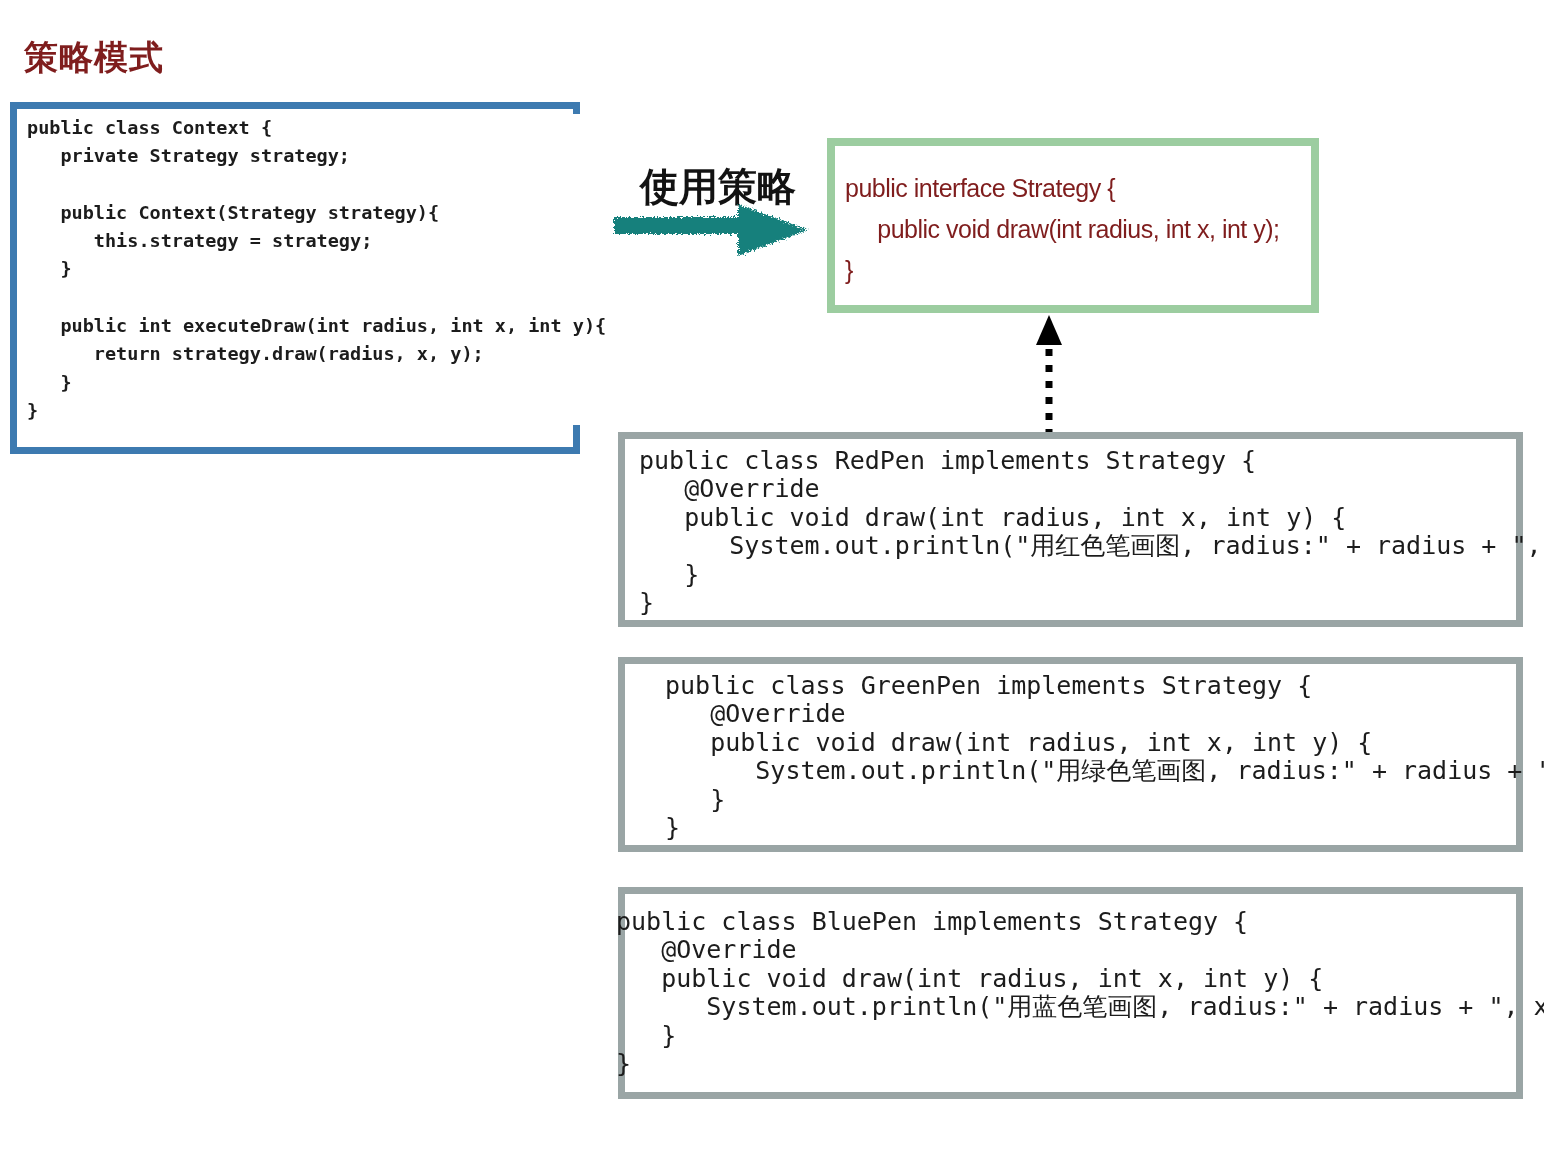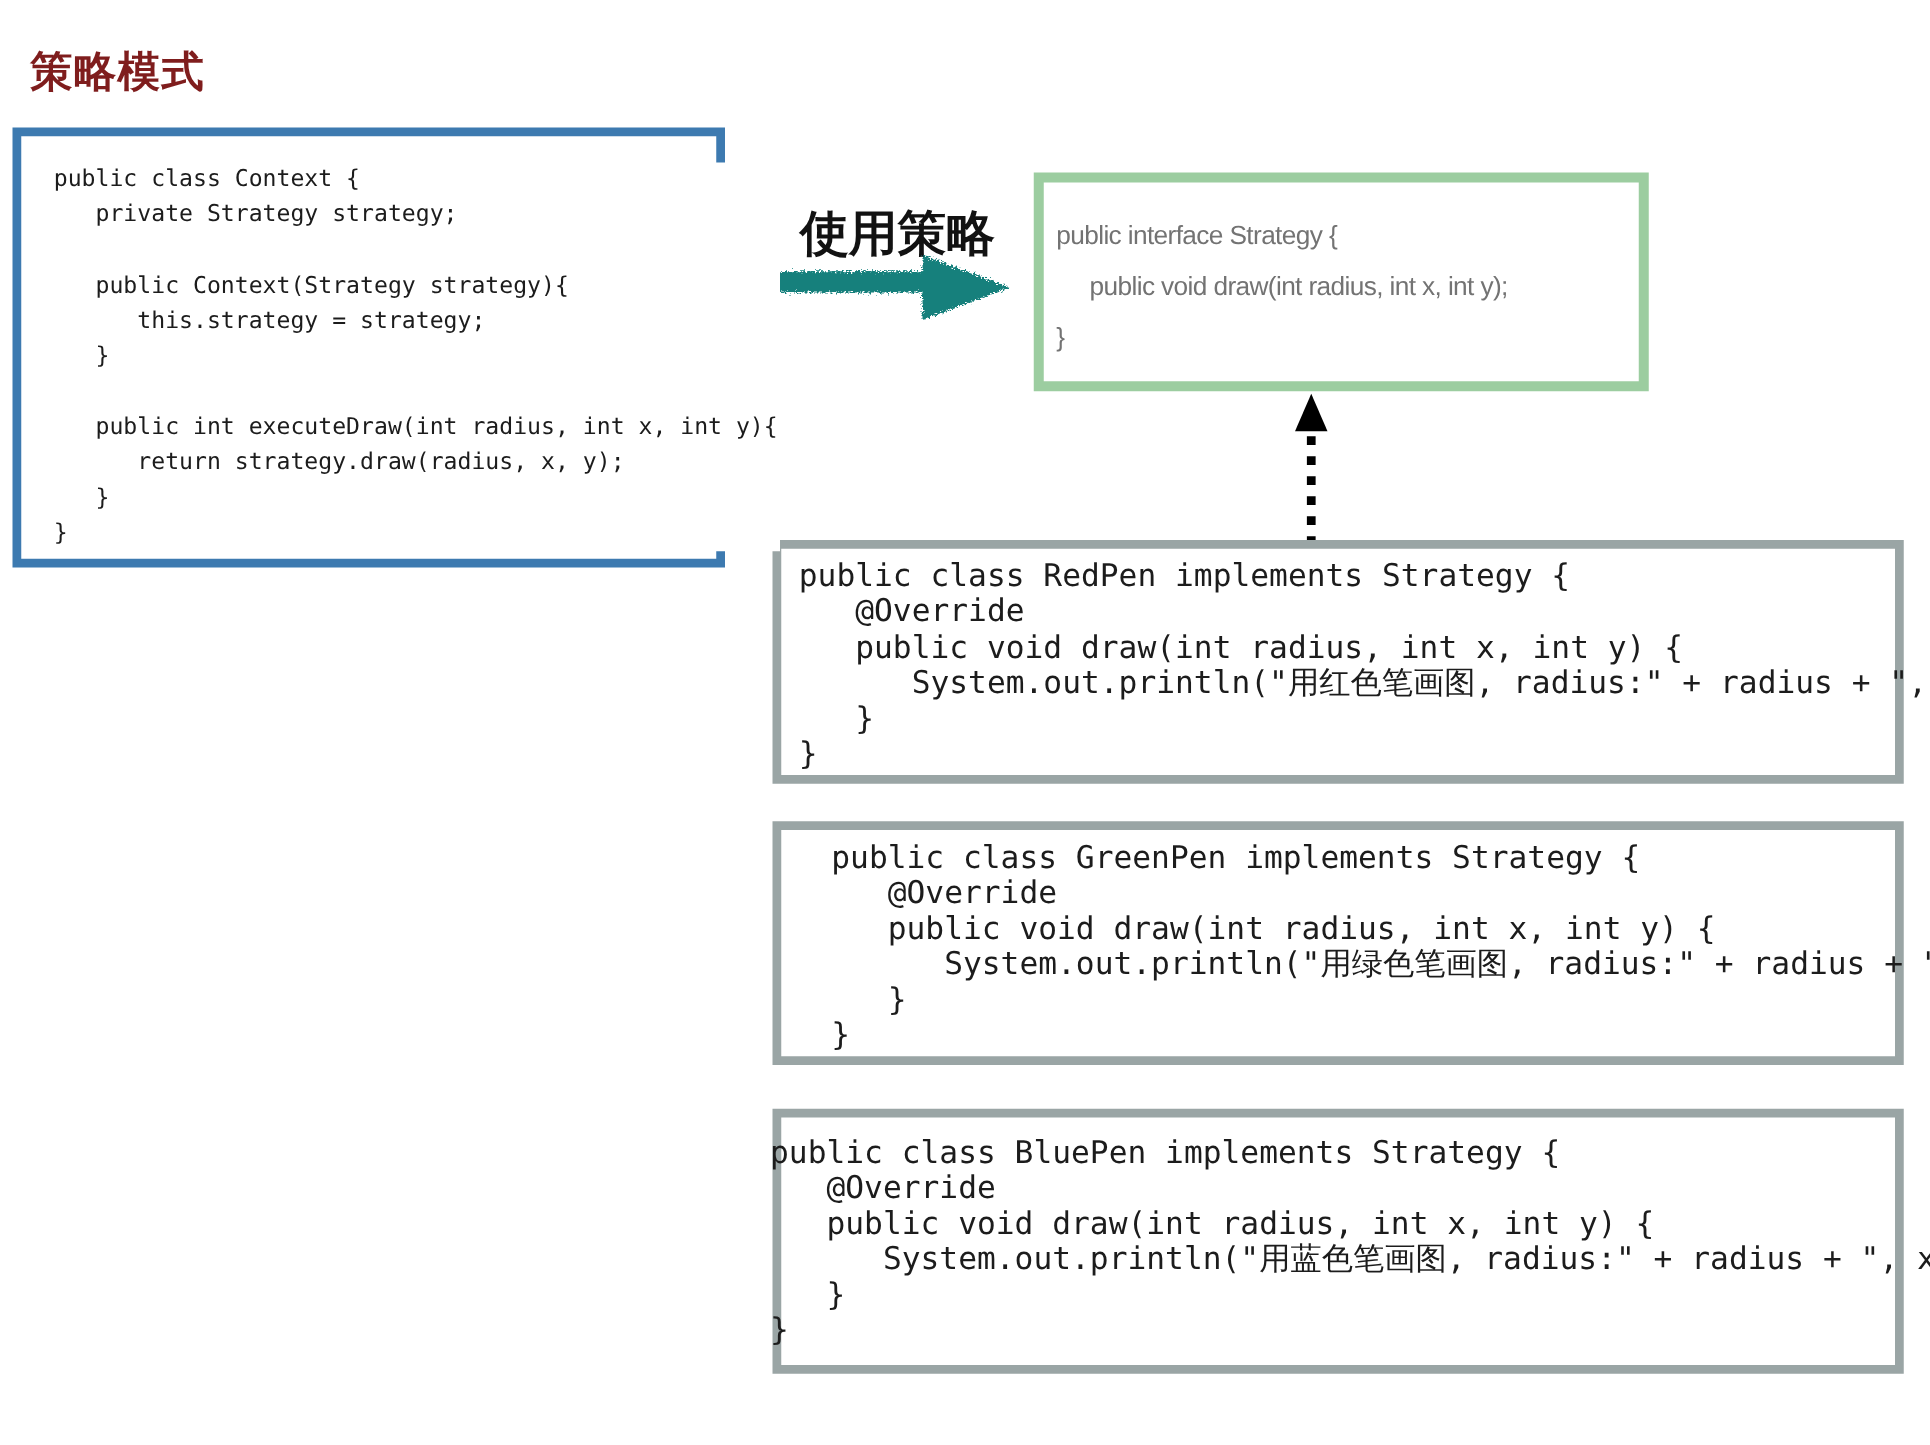--- a/index.html
+++ b/index.html
@@ -35,29 +35,30 @@
     width: 570px;
     height: 352px;
     border: 7px solid #3d7ab0;
     background: #ffffff;
     box-sizing: border-box;
   }
   #context-code {
     position: absolute;
     left: 27px;
     top: 114px;
-    margin: 16px;
+    margin: 0;
     font-family: "DejaVu Sans Mono", "Liberation Mono", monospace;
     font-size: 18.5px;
     line-height: 28.3px;
     color: #1c1c1c;
     white-space: pre;
     background: #ffffff;
     z-index: 5;
     padding-right: 2px;
+    font-weight: bold;
   }
 
   
   #use-strategy-group {
     position: absolute;
     left: 612px;
     top: 160px;
     width: 205px;
     height: 100px;
   }
@@ -89,23 +90,23 @@
     border: 8px solid #9ccda0;
     background: #ffffff;
     box-sizing: border-box;
   }
   #strategy-code {
     position: absolute;
     left: 845px;
     top: 168px;
     margin: 0;
     font-family: "Liberation Sans", sans-serif;
-    font-size: 21px;
+    font-size: 25px;
     line-height: 41px;
-    color: #737373;
+    color: #7f1d1d;
     white-space: pre;
     letter-spacing: -0.5px;
   }
 
   
   #implements-arrow {
     position: absolute;
     left: 1028px;
     top: 313px;
     width: 42px;

